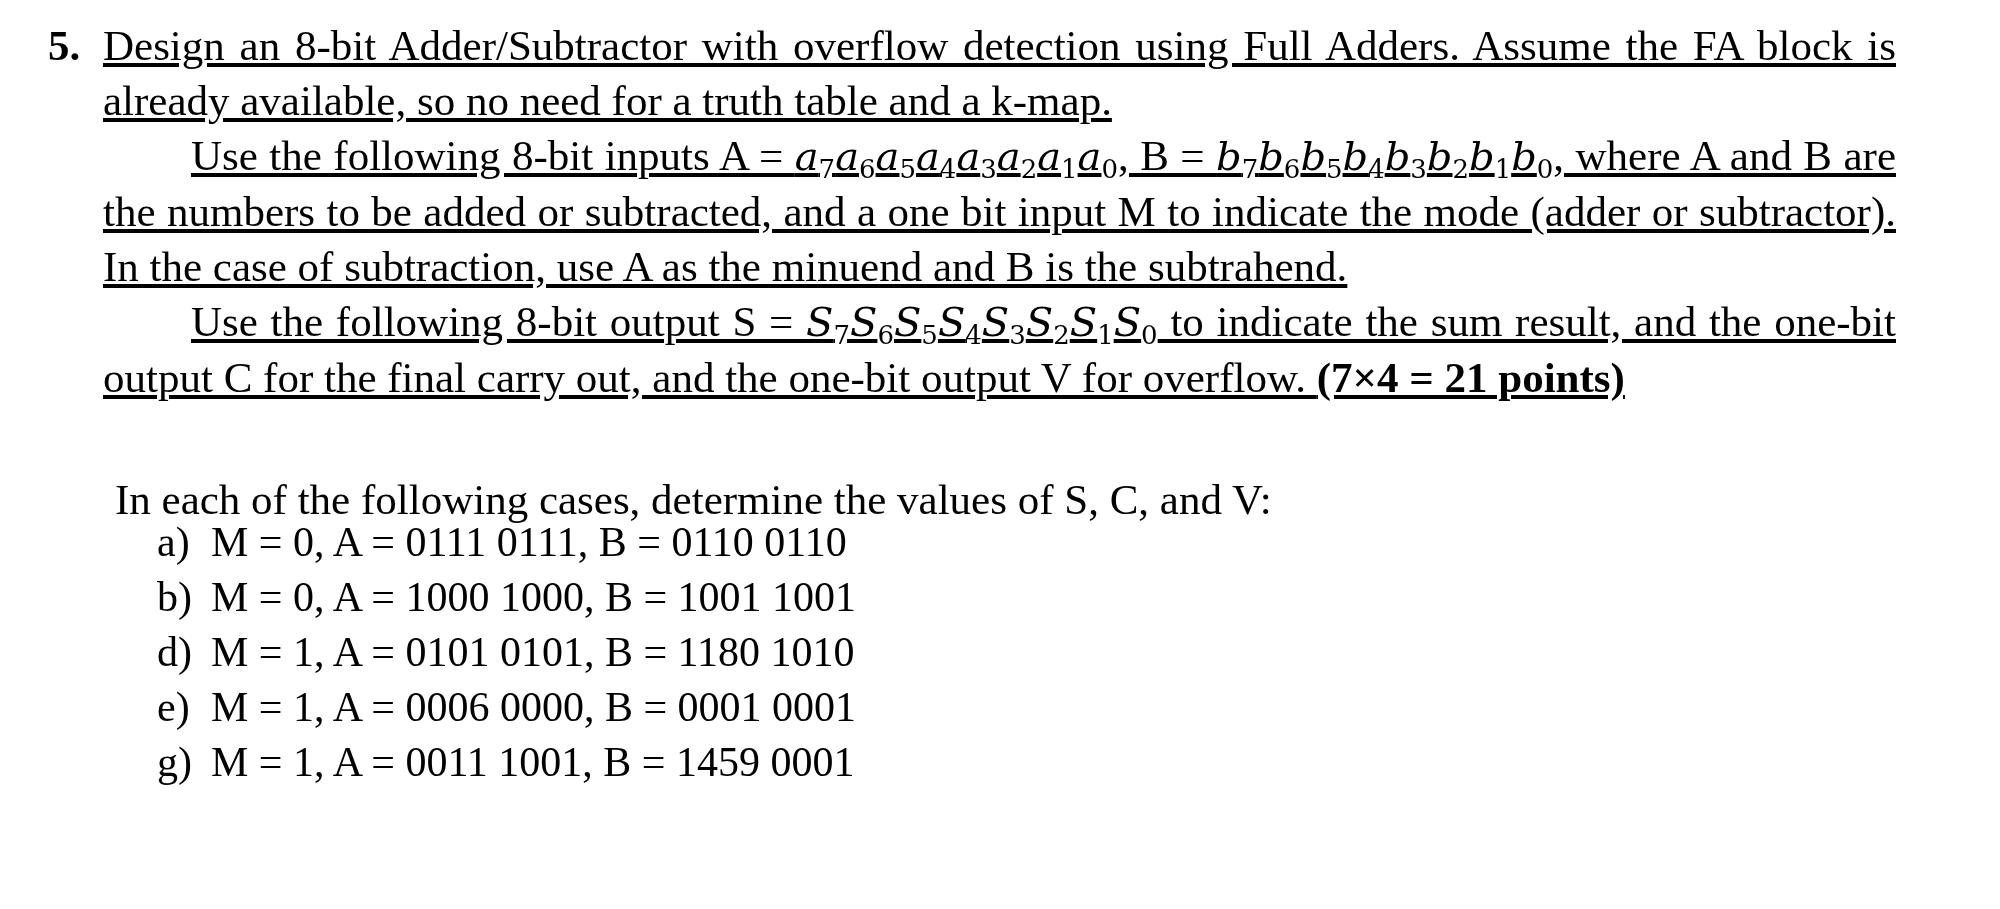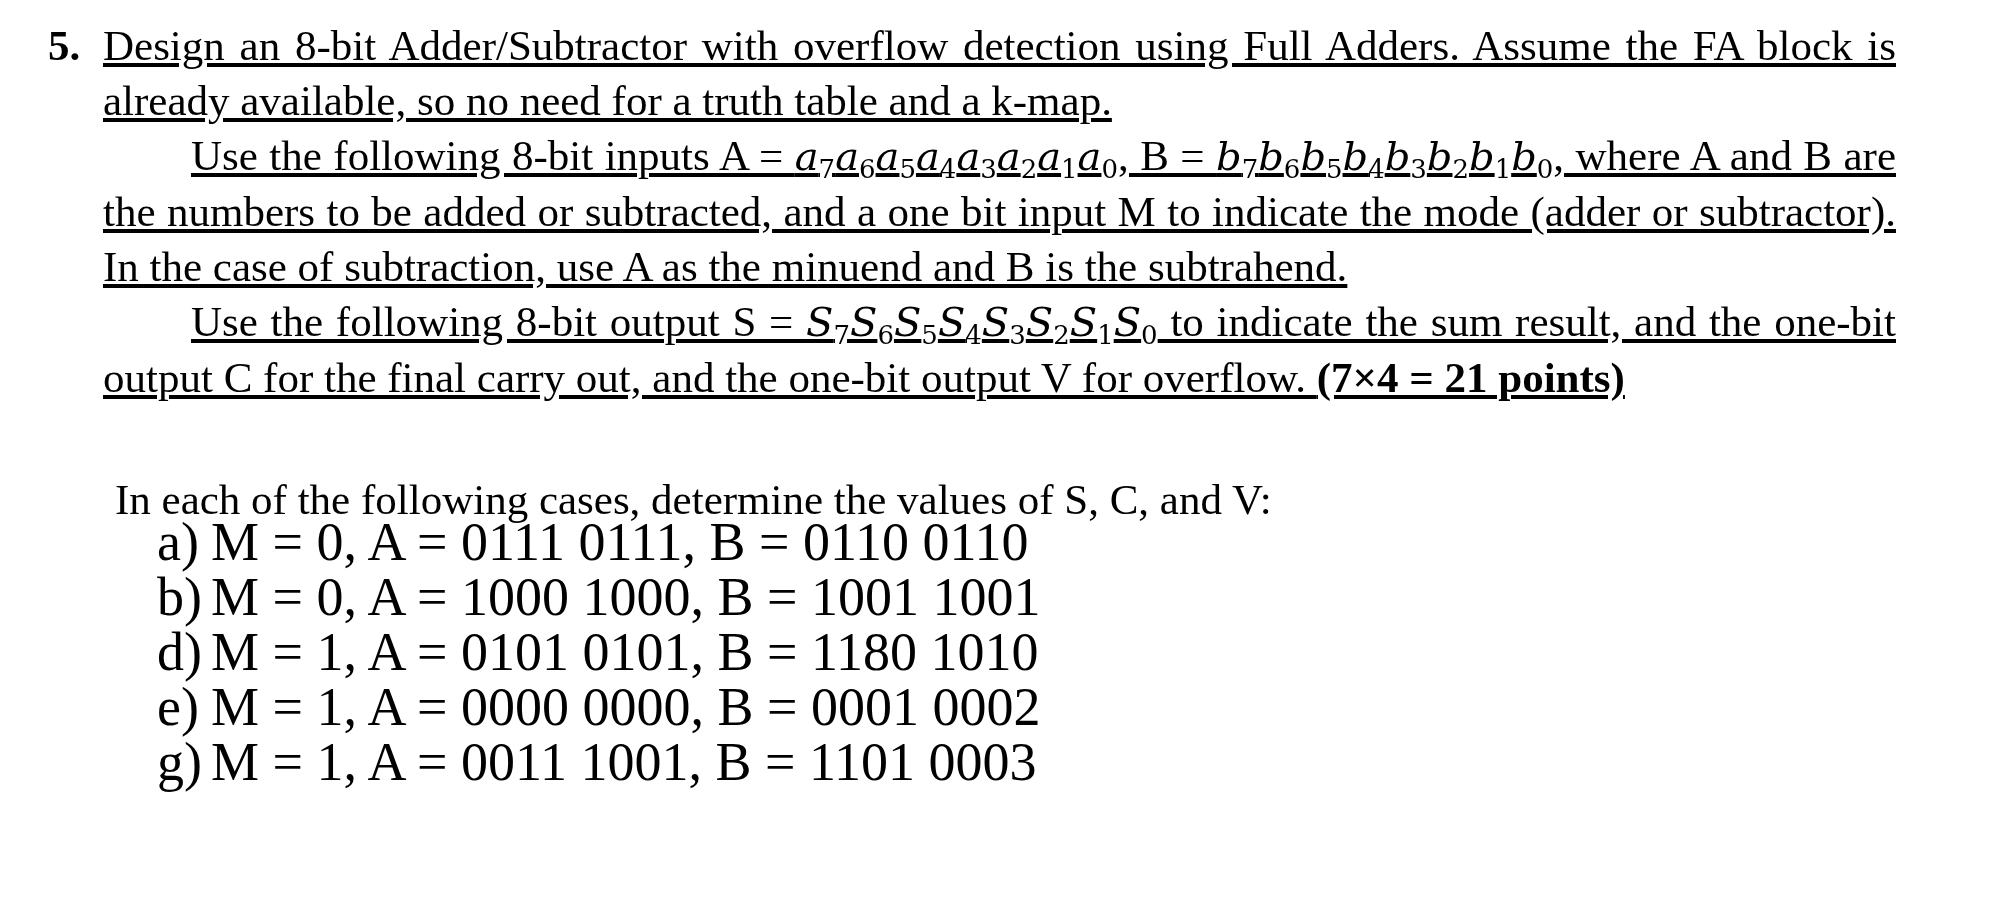--- a/index.html
+++ b/index.html
@@ -68,21 +68,21 @@
       line-height: 55px;
       margin: 12px;
     }
     .cases {
       position: absolute;
       left: 157px;
       top: 515px;
       margin: 0;
       padding: 0;
       list-style: none;
-      font-size: 54px;
+      font-size: 42px;
       line-height: 55px;
     }
     .case {
       white-space: pre;
     }
     .case .label {
       display: inline-block;
       width: 54px;
     }
   </style>
@@ -100,15 +100,15 @@
     <p class="para indent"><span>Use the following 8-bit output S = </span><span class="math"><span>S</span><sub>7</sub><span>S</span><sub>6</sub><span>S</span><sub>5</sub><span>S</span><sub>4</sub><span>S</span><sub>3</sub><span>S</span><sub>2</sub><span>S</span><sub>1</sub><span>S</span><sub>0</sub></span><span> to indicate the sum result, and the one-bit output C for the final carry out, and the one-bit output V for overflow. </span><span class="bold">(7×4 = 21 points)</span></p>
   </div>
 </div>
 
 <p class="prompt">In each of the following cases, determine the values of S, C, and V:</p>
 
 <ul class="cases">
   <li class="case"><span class="label">a)</span><span>M = 0, A = 0111 0111, B = 0110 0110</span></li>
   <li class="case"><span class="label">b)</span><span>M = 0, A = 1000 1000, B = 1001 1001</span></li>
   <li class="case"><span class="label">d)</span><span>M = 1, A = 0101 0101, B = 1180 1010</span></li>
-  <li class="case"><span class="label">e)</span><span>M = 1, A = 0000 0000, B = 0001 0002</span></li>
-  <li class="case"><span class="label">g)</span><span>M = 1, A = 0011 1001, B = 1101 0003</span></li>
+  <li class="case"><span class="label">e)</span><span>M = 1, A = 0006 0000, B = 0001 0001</span></li>
+  <li class="case"><span class="label">g)</span><span>M = 1, A = 0011 1001, B = 1459 0001</span></li>
 </ul>
 
 </body></html>

